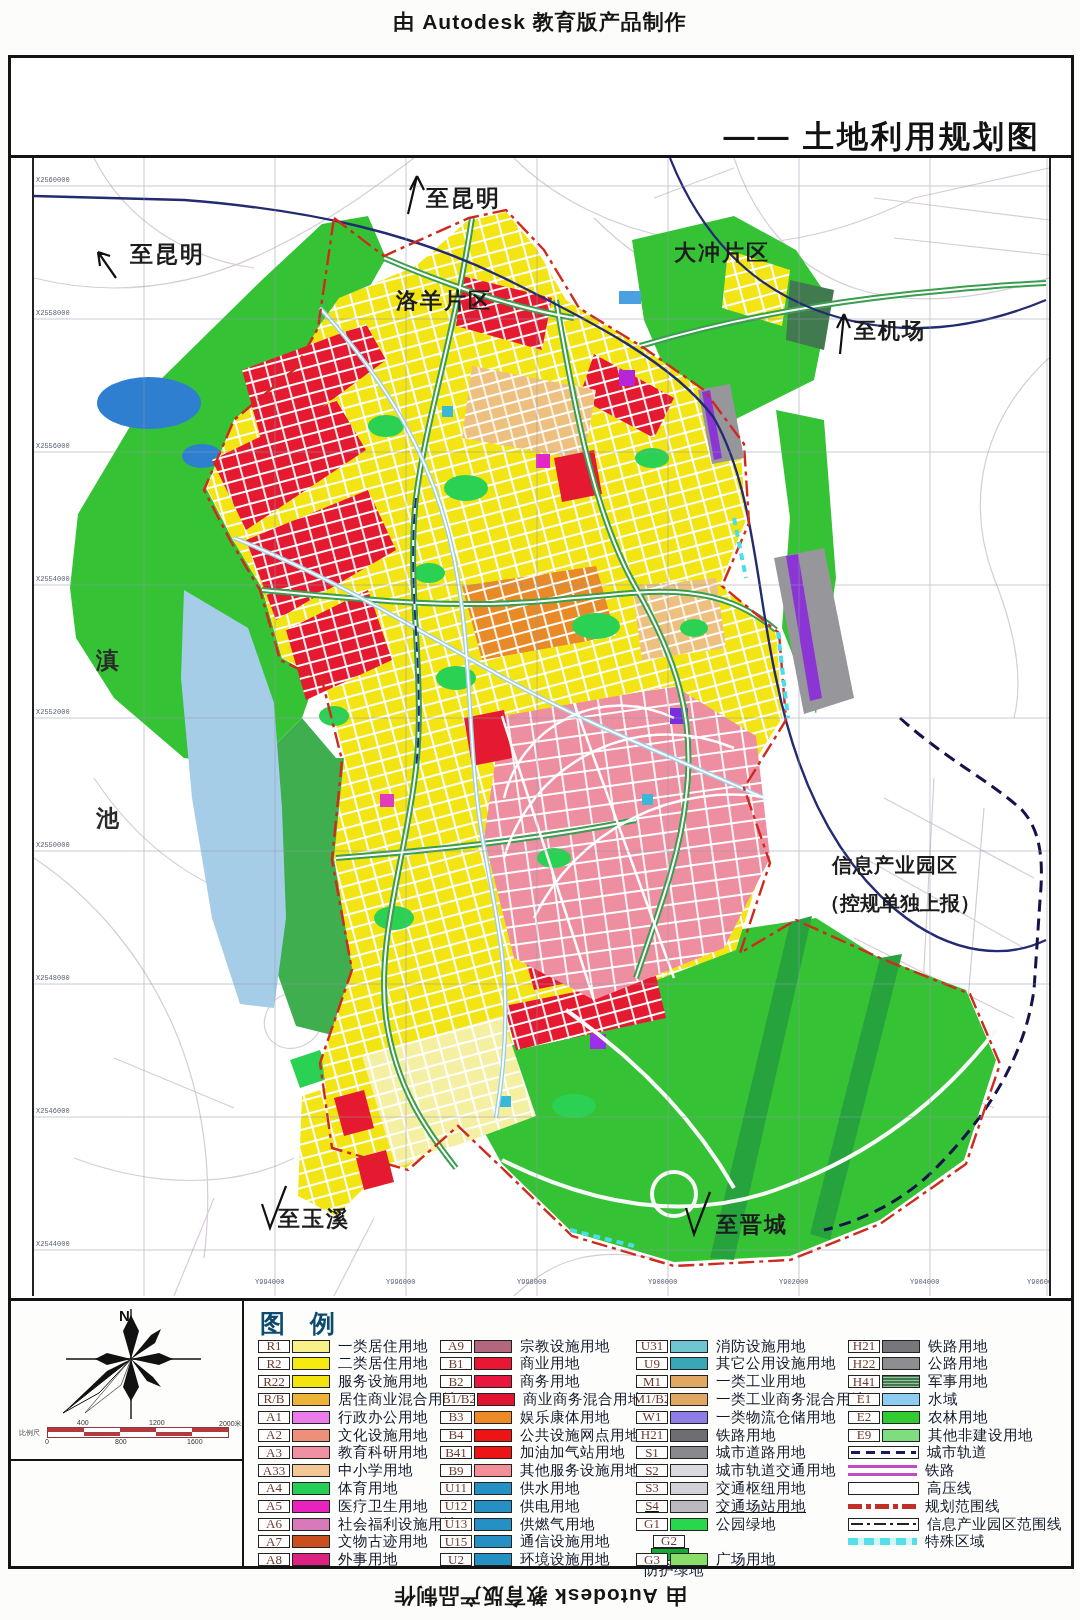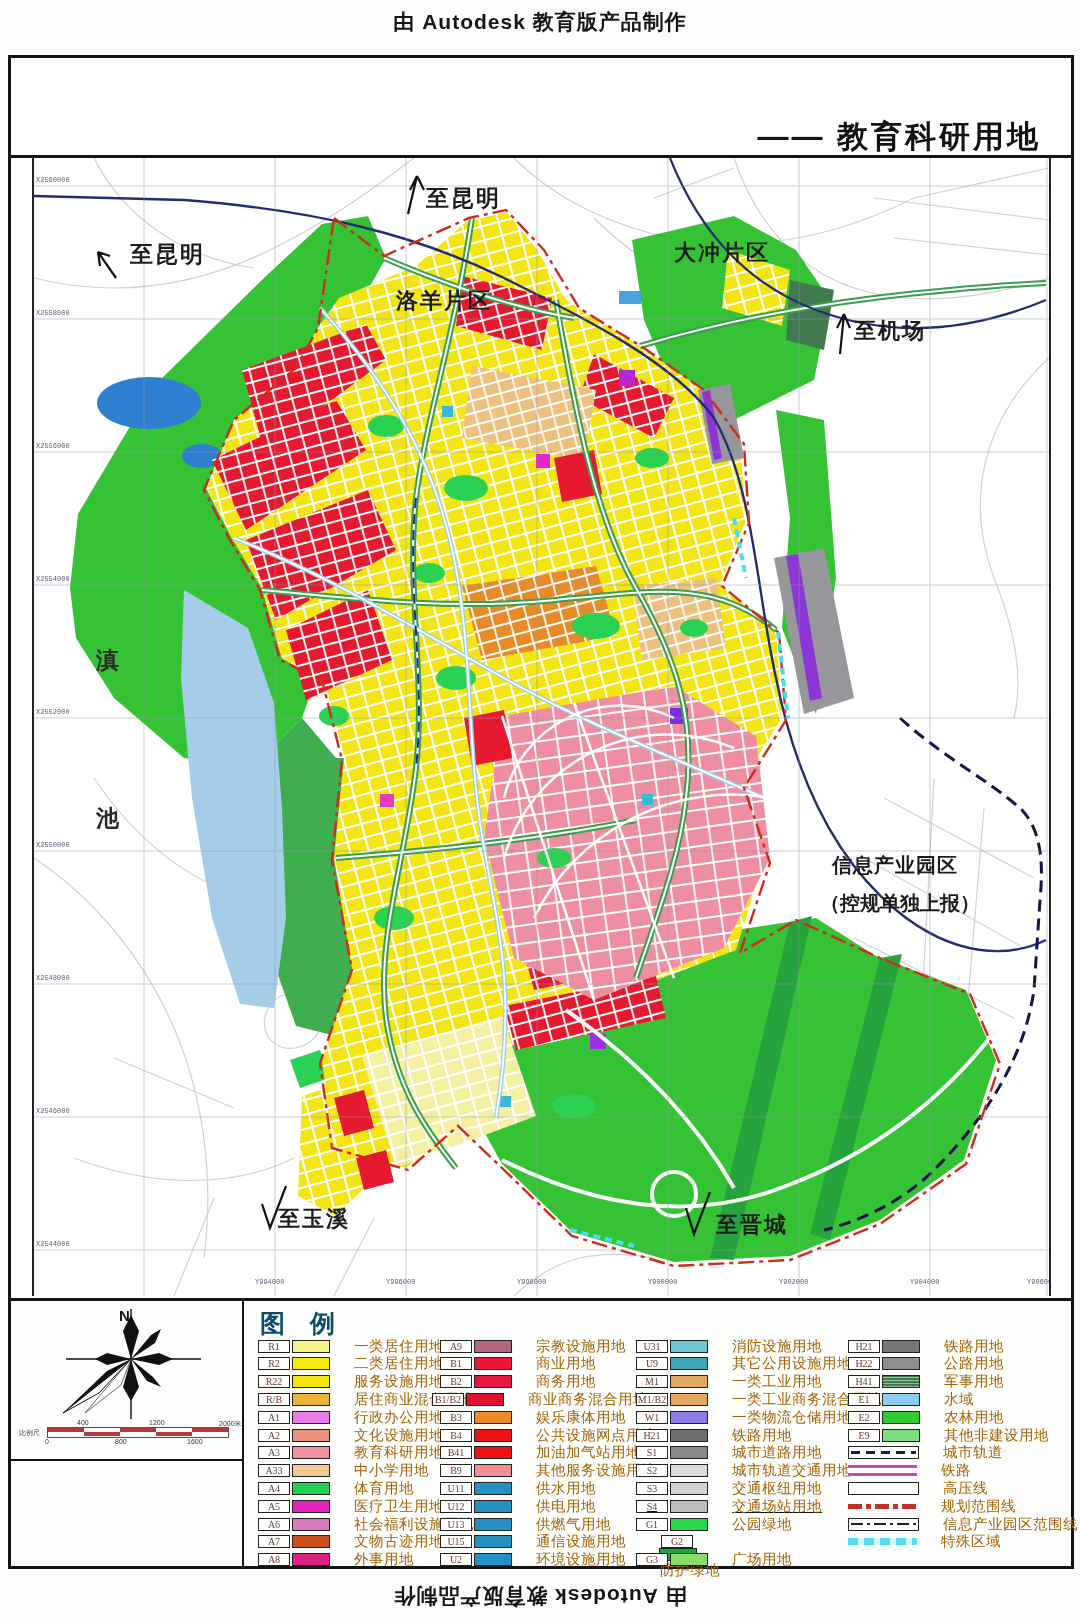--- a/index.html
+++ b/index.html
@@ -20,41 +20,41 @@
   .legend-row{position:absolute;left:0;top:1240px;width:100%;height:265px;border-top:3px solid #141414;display:flex;background:#fdfdfb;}
   .nav-box{width:231px;border-right:2px solid #141414;position:relative;flex:none;}
   .compass-box{position:absolute;left:0;top:0;width:100%;height:158px;border-bottom:2px solid #141414;}
   .company-box{position:absolute;left:0;top:160px;width:100%;height:105px;text-align:center;}
   .company-cn{margin-top:52px;font-size:16px;font-weight:bold;letter-spacing:.5px;color:#161616;}
   .company-en{font-family:"Liberation Serif",serif;font-size:12px;font-weight:bold;letter-spacing:.6px;color:#232323;line-height:15px;}
   .legend-box{flex:1;position:relative;}
   .legend-header{position:absolute;left:16px;top:6px;font-family:"Liberation Serif",serif;font-size:25px;font-weight:bold;color:#0c4a6e;white-space:pre;}
   .lg-row{position:absolute;display:flex;align-items:center;height:14px;}
   .lg-code{width:30px;height:11px;border:1.5px solid #222;background:#fff;font-family:"Liberation Serif",serif;
-           font-size:10px;color:#6e3a2c;display:flex;align-items:center;justify-content:center;margin-right:2px;flex:none;overflow:hidden;}
+           font-size:13px;color:#6e3a2c;display:flex;align-items:center;justify-content:center;margin-right:2px;flex:none;overflow:hidden;}
   .lg-swatch{width:36px;height:11px;border:1.5px solid #222;flex:none;}
-  .lg-label{margin-left:24px;font-family:"Liberation Serif",serif;font-size:14.5px;color:#a16207;white-space:nowrap;letter-spacing:.5px;}
+  .lg-label{margin-left:8px;font-family:"Liberation Serif",serif;font-size:14.5px;color:#0f172a;white-space:nowrap;letter-spacing:.5px;}
   .lg-symbol{width:69px;height:11px;position:relative;flex:none;}
   .lg-symbol.boxed{border:1.5px solid #222;background:#fff;}
   .lg-line{position:absolute;}
   .sb-tick{position:absolute;font-size:7px;color:#333;}
   .scale-label{position:absolute;font-size:7px;color:#444;}
 </style>
 </head>
 <body>
 
 <div class="credit credit-top">由 Autodesk 教育版产品制作</div>
 <div class="credit credit-left">由 Autodesk 教育版产品制作</div>
 <div class="credit credit-right">由 Autodesk 教育版产品制作</div>
 <div class="credit credit-bottom">由 Autodesk 教育版产品制作</div>
 
 <div class="sheet">
 
   <div class="titleblock">
-    <div class="sub-title">—— 教育科研用地</div>
+    <div class="sub-title">—— 土地利用规划图</div>
   </div>
 
   <div class="map-wrap">
     <svg width="1015" height="1138" viewBox="0 0 1015 1138" xmlns="http://www.w3.org/2000/svg">
       <defs>
         <pattern id="pYellow" width="36" height="28" patternUnits="userSpaceOnUse" patternTransform="rotate(-15)">
           <rect width="36" height="28" fill="#f3e414"></rect>
           <path d="M0 0H36M0 14H36M0 28H36" stroke="#fff" stroke-width="2.2"></path>
           <path d="M0 0V28M18 0V28M36 0V28" stroke="#fff" stroke-width="2"></path>
         </pattern>
@@ -377,21 +377,21 @@
           <div class="lg-row" style="left: 196px; top: 55.8px;">
             <div class="lg-code">B1</div>
             <div class="lg-swatch" style="background: rgb(233, 23, 51);"></div>
             <div class="lg-label">商业用地</div>
           </div>
           <div class="lg-row" style="left: 196px; top: 73.6px;">
             <div class="lg-code">B2</div>
             <div class="lg-swatch" style="background: rgb(233, 23, 63);"></div>
             <div class="lg-label">商务用地</div>
           </div>
-          <div class="lg-row" style="left: 188px; top: 91.4px;">
+          <div class="lg-row" style="left: 199px; top: 91.4px;">
             <div class="lg-code">B1/B2</div>
             <div class="lg-swatch" style="background: rgb(223, 20, 48);"></div>
             <div class="lg-label">商业商务混合用地</div>
           </div>
           <div class="lg-row" style="left: 196px; top: 109.2px;">
             <div class="lg-code">B3</div>
             <div class="lg-swatch" style="background: rgb(236, 139, 38);"></div>
             <div class="lg-label">娱乐康体用地</div>
           </div>
           <div class="lg-row" style="left: 196px; top: 127px;">

